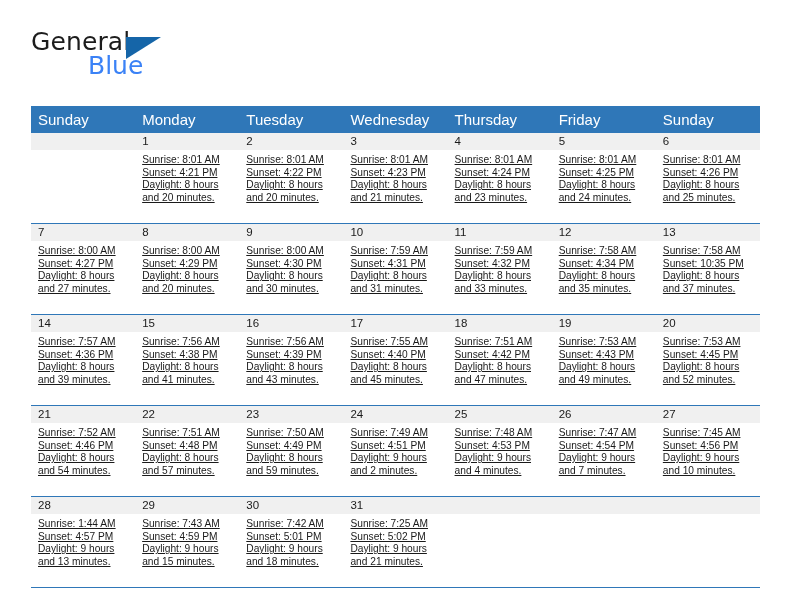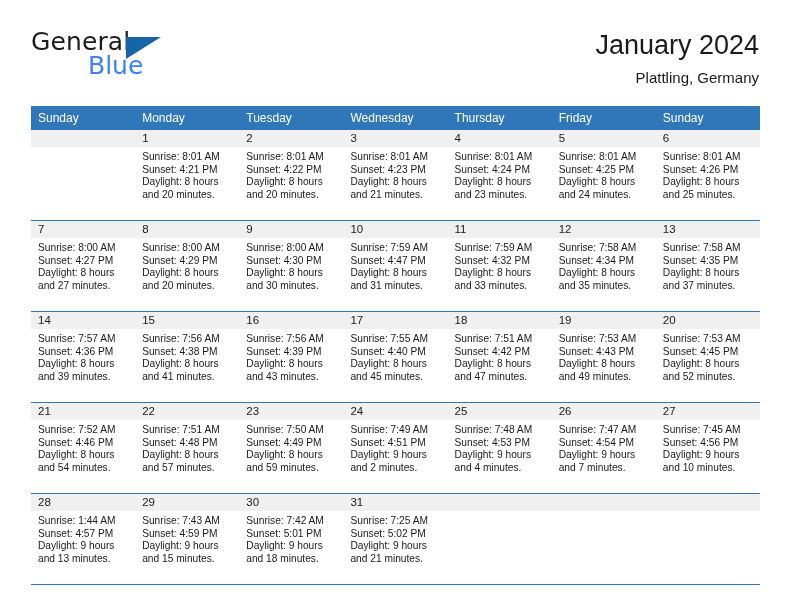--- a/index.html
+++ b/index.html
@@ -95,21 +95,21 @@
     position: absolute;
     left: 31px;
     top: 106px;
     width: 729px;
     border-collapse: collapse;
     table-layout: fixed;
   }
   .calendar th {
     background: #2f77b8;
     color: #ffffff;
-    font-size: 12px;
+    font-size: 15px;
     font-weight: 400;
     text-align: left;
     padding: 5px 0 5px 7px;
     height: 19px;
     box-sizing: border-box;
     margin-top: 16px;
   }
   .calendar td {
     vertical-align: top;
     padding: 0;
@@ -135,42 +135,39 @@
   }
   .daycell.empty .daynum-band {
     background: #f0f0f0;
   }
   .details {
     padding: 4px 6px 0 7px;
     font-size: 10.2px;
     line-height: 12.6px;
     color: #1a1a1a;
     white-space: nowrap;
+    text-decoration: underline;
   }
   .details div {
     height: 12.6px;
   }
 </style>
 </head>
 <body>
 
 <div class="page">
 
   <div class="header">
 
     <div class="brand">
       <span class="brand-general">General</span>
       <span class="brand-flag"></span>
       <span class="brand-blue">Blue</span>
     </div>
 
-    <div class="title-block">
-      <div class="cal-title">January 2024</div>
-      <div class="cal-subtitle">Plattling, Germany</div>
-    </div>
 
   </div>
 
   <table class="calendar">
     <thead>
       <tr id="weekday-row">
           <th>Sunday</th>
           <th>Monday</th>
           <th>Tuesday</th>
           <th>Wednesday</th>
@@ -285,21 +282,21 @@
                 <div>Daylight: 8 hours</div>
                 <div>and 30 minutes.</div>
               </div>
             </div>
           </td>
           <td>
             <div class="daycell">
               <div class="daynum-band">10</div>
               <div class="details">
                 <div>Sunrise: 7:59 AM</div>
-                <div>Sunset: 4:47 PM</div>
+                <div>Sunset: 4:31 PM</div>
                 <div>Daylight: 8 hours</div>
                 <div>and 31 minutes.</div>
               </div>
             </div>
           </td>
           <td>
             <div class="daycell">
               <div class="daynum-band">11</div>
               <div class="details">
                 <div>Sunrise: 7:59 AM</div>
@@ -318,21 +315,21 @@
                 <div>Daylight: 8 hours</div>
                 <div>and 35 minutes.</div>
               </div>
             </div>
           </td>
           <td>
             <div class="daycell">
               <div class="daynum-band">13</div>
               <div class="details">
                 <div>Sunrise: 7:58 AM</div>
-                <div>Sunset: 4:35 PM</div>
+                <div>Sunset: 10:35 PM</div>
                 <div>Daylight: 8 hours</div>
                 <div>and 37 minutes.</div>
               </div>
             </div>
           </td>
         </tr>
         <tr class="week-row">
           <td>
             <div class="daycell">
               <div class="daynum-band">14</div>

